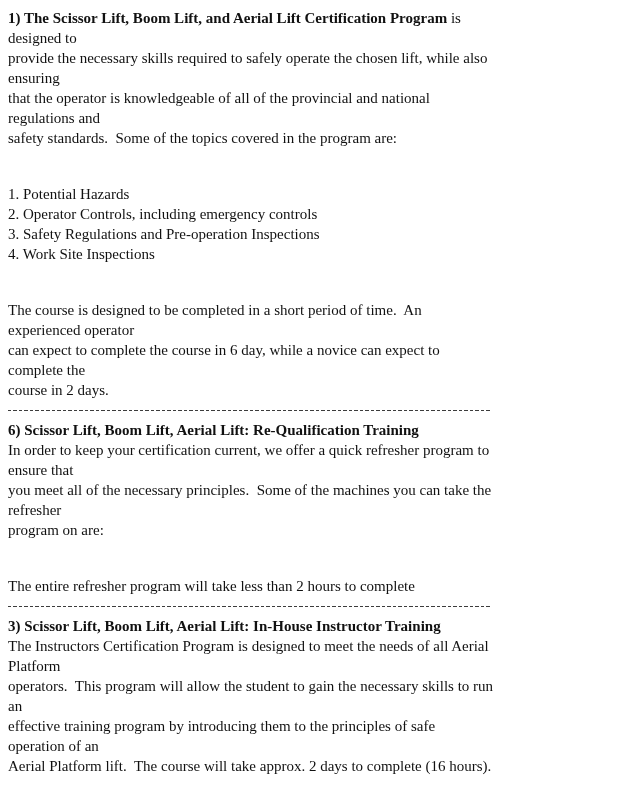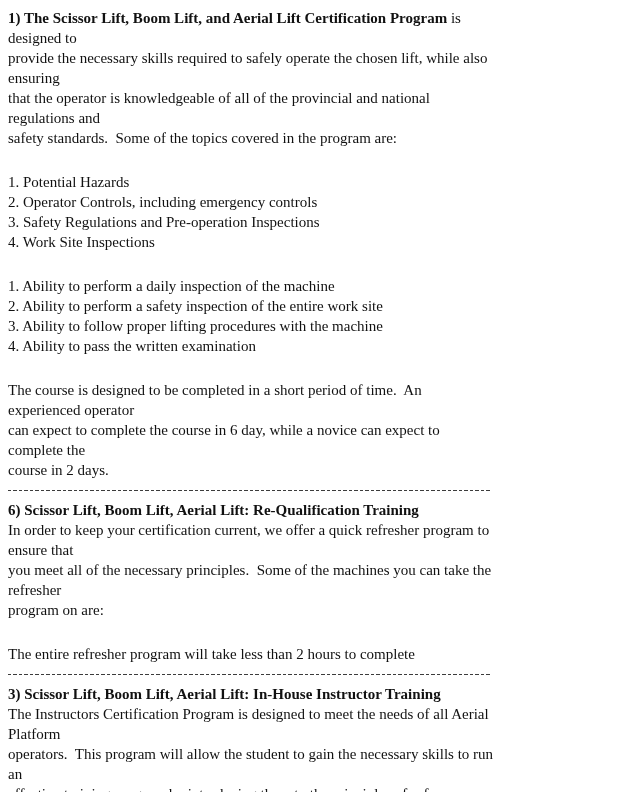--- a/index.html
+++ b/index.html
@@ -16,21 +16,21 @@
     padding: 8px 28px 10px 8px;
     font-family: "Liberation Serif", "DejaVu Serif", serif;
     font-size: 15px;
     line-height: 20px;
     color: #111111;
   }
   .para {
     margin: 0;
     white-space: pre-wrap; 
   }
-  .gap { margin-top: 24px; }
+  .gap { margin-top: 36px; }
   .bold, .b { font-weight: bold; }
   .divider {
     height: 20px;
     position: relative;
   }
   .divider::after {
     content: "";
     position: absolute;
     left: 0;
     right: 2px;
@@ -48,24 +48,20 @@
 provide the necessary skills required to safely operate the chosen lift, while also ensuring
 that the operator is knowledgeable of all of the provincial and national regulations and
 safety standards.  Some of the topics covered in the program are:</span></p>
 
   <p class="para gap">1. Potential Hazards
 2. Operator Controls, including emergency controls
 3. Safety Regulations and Pre-operation Inspections
 4. Work Site Inspections</p>
 
 
-  <p class="para gap">1. Ability to perform a daily inspection of the machine
-2. Ability to perform a safety inspection of the entire work site
-3. Ability to follow proper lifting procedures with the machine
-4. Ability to pass the written examination</p>
 
   <p class="para gap">The course is designed to be completed in a short period of time.  An experienced operator
 can expect to complete the course in 6 day, while a novice can expect to complete the
 course in 2 days.</p>
 
   <div class="divider"></div>
 
   <p class="para bold">6) Scissor Lift, Boom Lift, Aerial Lift: Re-Qualification Training</p>
 
   <p class="para">In order to keep your certification current, we offer a quick refresher program to ensure that

